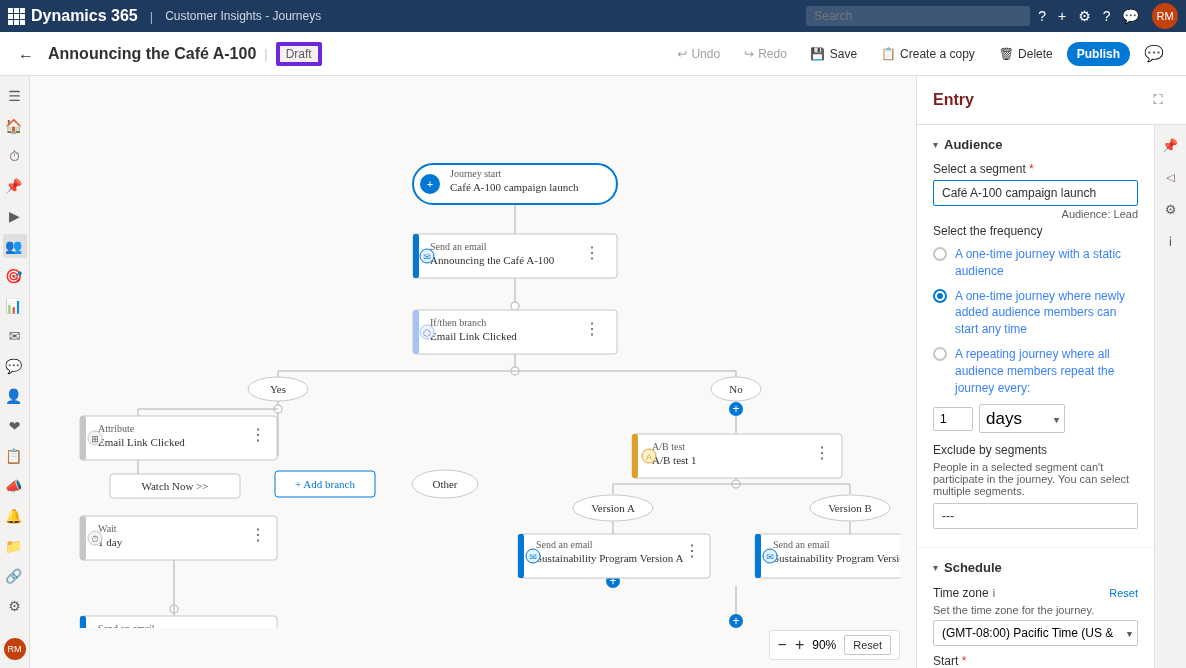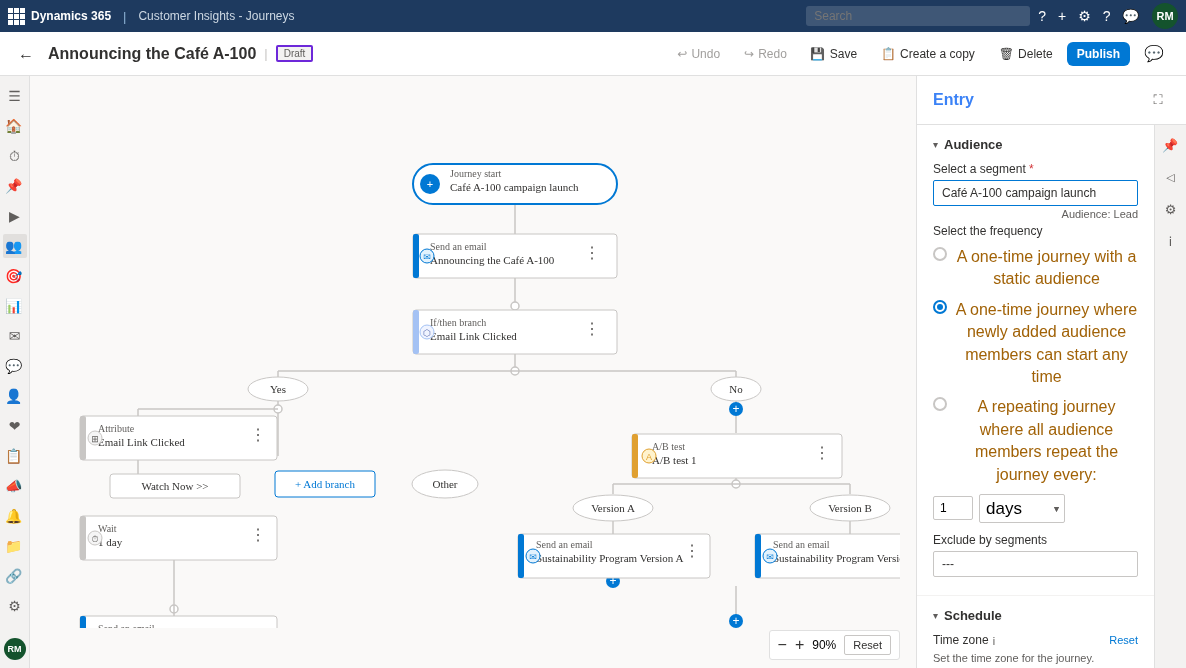--- a/index.html
+++ b/index.html
@@ -8,57 +8,57 @@
     
     .top-nav {
       height: 32px;
       background: #1e3a5f;
       display: flex;
       align-items: center;
       padding: 0 8px;
       gap: 8px;
       color: white;
     }
-    .top-nav-logo { display: flex; align-items: center; gap: 6px; font-size: 12px; font-weight: 600; }
+    .top-nav-logo { display: flex; align-items: center; gap: 6px; font-size: 16px; font-weight: 600; }
     .top-nav-logo .grid-icon { display: grid; grid-template-columns: repeat(3,5px); gap: 1px; }
     .top-nav-logo .grid-icon span { width: 5px; height: 5px; background: white; display: block; }
     .top-nav-title { font-size: 12px; color: #cdd8e3; }
     .top-nav-search {
       margin-left: auto;
       background: rgba(255,255,255,0.15);
       border: none;
       border-radius: 3px;
       padding: 3px 24px 3px 8px;
       color: white;
       font-size: 12px;
       width: 224px;
     }
     .top-nav-icons { display: flex; gap: 12px; color: white; font-size: 14px; align-items: center; }
-    .avatar { width: 26px; height: 26px; border-radius: 50%; background: #14532d; display: flex; align-items: center; justify-content: center; font-size: 11px; color: white; font-weight: 700; }
+    .avatar { width: 26px; height: 26px; border-radius: 50%; background: #c2410c; display: flex; align-items: center; justify-content: center; font-size: 11px; color: white; font-weight: 400; }
 
     
     .toolbar {
       height: 44px;
       background: white;
       border-bottom: 1px solid #e0e0e0;
       display: flex;
       align-items: center;
       padding: 0 12px;
       gap: 8px;
     }
     .toolbar-left { display: flex; align-items: center; gap: 8px; flex: 1; }
     .toolbar-title { font-size: 16px; font-weight: 600; color: #323130; }
-    .toolbar-badge { font-size: 10px; color: #605e5c; background: #f3f2f1; border: 2px solid #6d28d9; border-radius: 2px; padding: 1px 6px; }
+    .toolbar-badge { font-size: 12px; color: #605e5c; background: #f3f2f1; border: 4px solid #6d28d9; border-radius: 2px; padding: 1px 6px; }
     .toolbar-actions { display: flex; gap: 4px; align-items: center; }
     .toolbar-btn {
       display: flex; align-items: center; gap: 4px;
       padding: 5px 10px; border: none; background: transparent;
       cursor: pointer; font-size: 12px; color: #323130; border-radius: 2px;
     }
-    .toolbar-btn.publish { background: #0078d4; color: white; border-radius: 6px; font-weight: 600; }
+    .toolbar-btn.publish { background: #0078d4; color: white; border-radius: 12px; font-weight: 600; }
     .toolbar-btn.disabled { color: #a19f9d; }
 
     
     .main-layout { display: flex; height: calc(668px - 76px); }
 
     
     .left-sidebar {
       width: 30px;
       background: #f3f2f1;
       border-right: 1px solid #e0e0e0;
@@ -119,21 +119,21 @@
       flex-direction: column;
       overflow-y: auto;
     }
     .right-panel-header {
       padding: 12px 16px;
       border-bottom: 1px solid #e0e0e0;
       display: flex;
       align-items: center;
       justify-content: space-between;
     }
-    .right-panel-title { font-size: 16px; font-weight: 600; color: #3b82f6; }
+    .right-panel-title { font-size: 16px; font-weight: 600; color: #7f1d1d; }
     .right-panel-icons { display: flex; gap: 4px; }
     .panel-icon-btn { width: 24px; height: 24px; display: flex; align-items: center; justify-content: center; cursor: pointer; border: none; background: none; color: #605e5c; font-size: 13px; border-radius: 2px; }
 
     .right-sidebar-strip {
       width: 32px;
       background: #f3f2f1;
       border-left: 1px solid #e0e0e0;
       display: flex;
       flex-direction: column;
       align-items: center;
@@ -158,21 +158,21 @@
 
     .radio-group { display: flex; flex-direction: column; gap: 8px; margin-bottom: 8px; }
     .radio-option { display: flex; align-items: flex-start; gap: 8px; }
     .radio-circle {
       width: 14px; height: 14px; border-radius: 50%; border: 2px solid #c8c6c4;
       flex-shrink: 0; margin-top: 1px; background: white;
       display: flex; align-items: center; justify-content: center;
     }
     .radio-circle.selected { border-color: #0078d4; }
     .radio-circle.selected::after { content: ''; width: 6px; height: 6px; border-radius: 50%; background: #0078d4; }
-    .radio-label { font-size: 16px; color: #a16207; line-height: 1.4; text-align: center; }
+    .radio-label { font-size: 12px; color: #3b82f6; line-height: 1.4; }
 
     .exclude-input {
       width: 100%; border: 1px solid #c8c6c4; border-radius: 2px;
       padding: 5px 8px; font-size: 12px; color: #323130; background: white;
     }
     .schedule-label { font-size: 12px; color: #323130; margin-bottom: 4px; }
     .select-wrapper { position: relative; }
     .select-wrapper select { appearance: none; padding-right: 20px; }
     .select-wrapper::after { content: '▾'; position: absolute; right: 6px; top: 50%; transform: translateY(-50%); font-size: 10px; pointer-events: none; color: #605e5c; }
 
@@ -492,20 +492,21 @@
                 <option>days</option>
                 <option>weeks</option>
                 <option>months</option>
               </select>
               <span style="position:absolute;right:6px;top:50%;transform:translateY(-50%);font-size:10px;pointer-events:none;color:#605e5c;">▾</span>
             </div>
           </div>
 
           <div style="margin-bottom:6px;">
             <div class="field-label">Exclude by segments</div>
+            <div style="font-size:11px; color:#605e5c; margin-bottom:6px;">People in a selected segment can't participate in the journey. You can select multiple segments.</div>
             <input class="exclude-input" type="text" value="---" style="">
           </div>
         </div>
 
         <div class="panel-section">
           <div class="section-header">
             <span class="chevron">▾</span>
             <span class="section-title">Schedule</span>
           </div>
 

